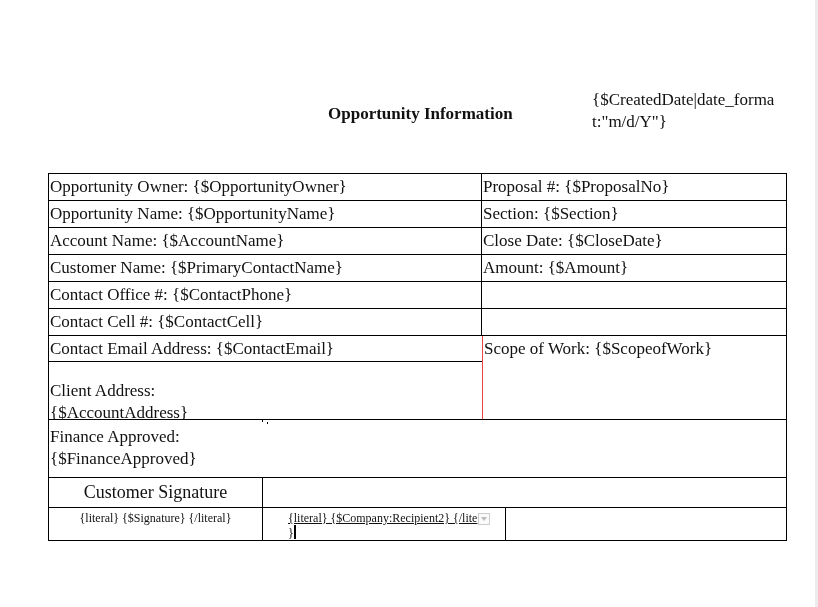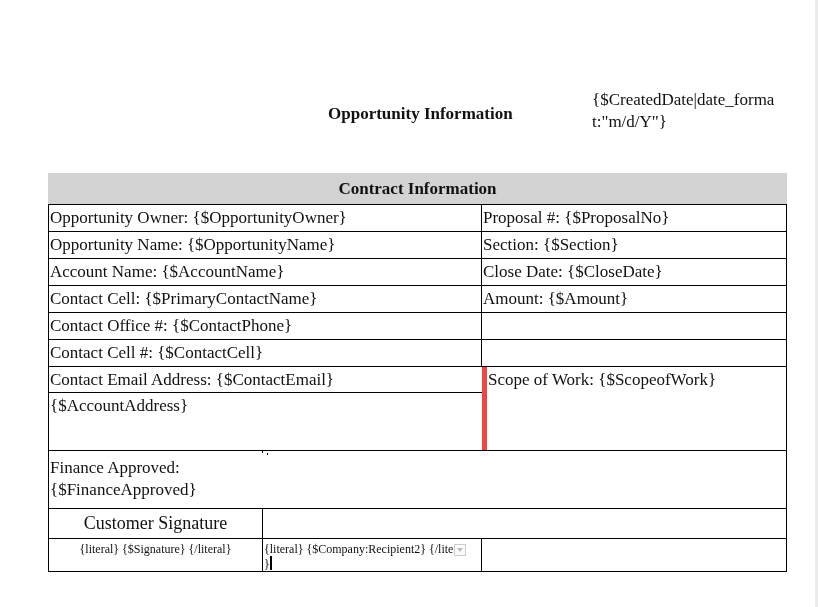--- a/index.html
+++ b/index.html
@@ -54,80 +54,80 @@
 
 <div class="scroll-strip"></div>
 
 <div class="doc-title">Opportunity Information</div>
 
 <div class="date-block">
   <div>{$CreatedDate|date_format:"m/d/Y"}</div>
 </div>
 
 <div class="sheet">
-  <div class="band">Contract Information</div>
   <div class="grid">
 
     <div class="row h25">
       <div class="cell left"><span class="lbl">Opportunity Owner:</span> <span>{$OpportunityOwner}</span></div>
       <div class="cell right"><span class="lbl">Proposal #:</span> <span>{$ProposalNo}</span></div>
     </div>
 
     <div class="row h25">
       <div class="cell left"><span class="lbl">Opportunity Name:</span> <span>{$OpportunityName}</span></div>
       <div class="cell right"><span class="lbl">Section:</span> <span>{$Section}</span></div>
     </div>
 
     <div class="row h25">
       <div class="cell left"><span class="lbl">Account Name:</span> <span>{$AccountName}</span></div>
       <div class="cell right"><span class="lbl">Close Date:</span> <span>{$CloseDate}</span></div>
     </div>
 
     <div class="row h25">
-      <div class="cell left"><span class="lbl">Contact Cell:</span> <span>{$PrimaryContactName}</span></div>
+      <div class="cell left"><span class="lbl">Customer Name:</span> <span>{$PrimaryContactName}</span></div>
       <div class="cell right"><span class="lbl">Amount:</span> <span>{$Amount}</span></div>
     </div>
 
     <div class="row h25">
       <div class="cell left"><span class="lbl">Contact Office #:</span> <span>{$ContactPhone}</span></div>
       <div class="cell right"></div>
     </div>
 
     <div class="row h25">
       <div class="cell left"><span class="lbl">Contact Cell #:</span> <span>{$ContactCell}</span></div>
       <div class="cell right"></div>
     </div>
 
     <div class="row" style="height:83px;">
-      <div style="width:433px; border-right:5px solid #ef4444; display:flex; flex-direction:column;">
+      <div style="width:433px; border-right:1px solid #ef4444; display:flex; flex-direction:column;gap:16px;">
         <div class="cell" style="height:26px; border-bottom:1px solid #000; width:100%;"><span class="lbl">Contact Email Address:</span> <span>{$ContactEmail}</span></div>
         <div class="cell" style="flex:1; width:100%;">
+          <div class="lbl">Client Address:</div>
           <div>{$AccountAddress}</div>
         </div>
       </div>
       <div class="cell right"><span class="lbl">Scope of Work:</span> <span>{$ScopeofWork}</span></div>
     </div>
 
     <div class="row" style="height:57px;flex-direction:column;">
       <div class="cell sig-a"></div>
       <div class="cell sig-b"></div>
       <div class="cell right">
         <div class="lbl">Finance Approved:</div>
         <div>{$FinanceApproved}</div>
       </div>
     </div>
 
     <div class="row" style="height:29px;">
       <div class="cell sig-a sig-title">Customer Signature</div>
       <div class="cell right"></div>
     </div>
 
-    <div class="row" style="height:32px;">
+    <div class="row" style="height:32px;gap:24px;">
       <div class="cell sig-a small">{literal} {$Signature} {/literal}</div>
       <div class="cell sig-b small">
-        <div style="white-space:nowrap;"><span>{literal} {$Company:Recipient2} {/lite</span><span class="dd"></span></div>
+        <div style="white-space:nowrap;text-decoration:underline;"><span>{literal} {$Company:Recipient2} {/lite</span><span class="dd"></span></div>
         <div><span>}</span><span class="caret"></span></div>
       </div>
       <div class="cell right"></div>
     </div>
 
   </div>
 </div>
 
 </body></html>

